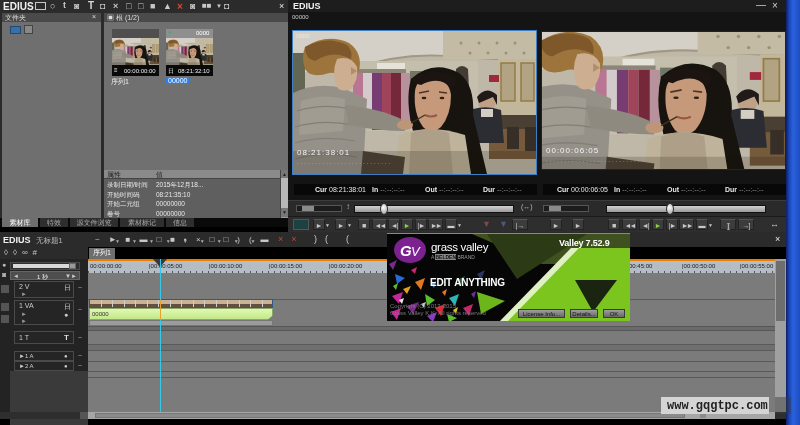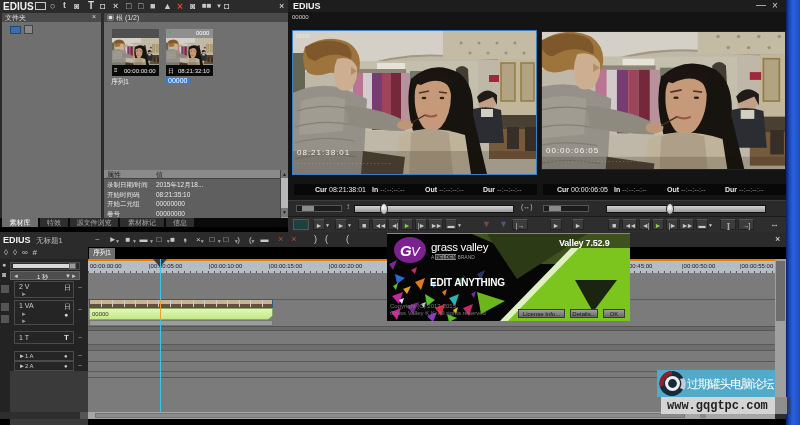--- a/index.html
+++ b/index.html
@@ -438,28 +438,18 @@
  <span class="abs tx" style="left:44px;top:20px;font-size:5px;color:#999;">A <b style="background:#888;color:#111">BELDEN</b> BRAND</span>
  <span class="abs tx" style="left:43px;top:43px;font-size:10px;font-weight:bold;color:#fff;letter-spacing:-0.2px;">EDIT ANYTHING</span>
  <span class="abs tx" style="left:172px;top:4px;font-size:9px;font-weight:bold;color:#fff;letter-spacing:-0.2px;">Valley 7.52.9</span>
  <span class="abs tx" style="left:3px;top:69px;font-size:6px;color:#7a7a7a;">Copyright (C) 2013-2015</span>
  <span class="abs tx" style="left:3px;top:76px;font-size:6px;color:#7a7a7a;">Grass Valley K.K. All rights reserved</span>
  <span class="abs tx" style="left:131px;top:75px;width:47px;height:9px;background:linear-gradient(#9e9e9e,#686868);border:1px solid #3a3a3a;color:#111;font-size:6px;text-align:center;line-height:9px;">License Info...</span>
  <span class="abs tx" style="left:183px;top:75px;width:28px;height:9px;background:linear-gradient(#9e9e9e,#686868);border:1px solid #3a3a3a;color:#111;font-size:6px;text-align:center;line-height:9px;">Details...</span>
  <span class="abs tx" style="left:216px;top:75px;width:22px;height:9px;background:linear-gradient(#9e9e9e,#686868);border:1px solid #3a3a3a;color:#111;font-size:6px;text-align:center;line-height:9px;">OK</span>
 </div>
 
-<div class="abs" style="left:657px;top:370px;width:118px;height:27px;background:#52aaca;">
- <svg class="abs" style="left:1px;top:0px;" width="28" height="27" viewBox="0 0 28 27">
-  <circle cx="14" cy="13.5" r="12.5" fill="#182a3a"></circle>
-  <path d="M14 1 A12.5 12.5 0 0 0 2.2 17.5 L6 15 A8.5 8.5 0 0 1 14 5 Z" fill="#8a2030"></path>
-  <circle cx="14.5" cy="13.5" r="7.5" fill="#e8eef2"></circle>
-  <path d="M22 9 A8.5 8.5 0 0 1 22 18 L26 20 A12 12 0 0 0 26 8 Z" fill="#c8ccd0"></path>
-  <circle cx="14.5" cy="13.5" r="4.4" fill="#182a3a"></circle>
- </svg>
- <span class="abs tx" style="left:30px;top:6px;font-size:12px;color:#fff;letter-spacing:-1.2px;">过期罐头电脑论坛</span>
-</div>
-<div class="abs" style="left:661px;top:397px;width:126px;height:17px;background:#d4d4d4;">
+<div class="abs" style="left:661px;top:397px;width:108px;height:17px;background:#d4d4d4;">
  <span class="abs tx" style="left:6px;top:2px;font-size:12px;font-weight:bold;color:#222;font-family:'Liberation Mono',monospace;">www.gqgtpc.com</span>
 </div>
 <div class="abs" style="left:775px;top:397px;width:16px;height:17px;background:#3a3a3a;opacity:0.45;"></div>
 
 </div>
 
 </body></html>

